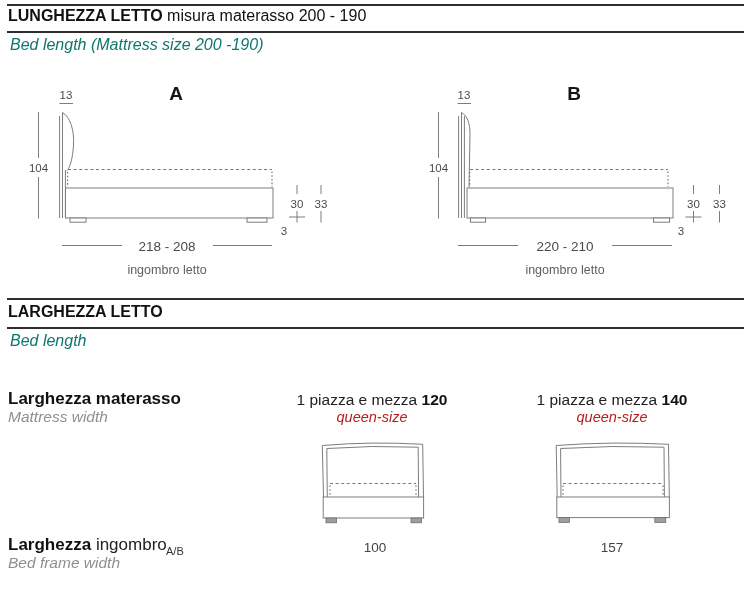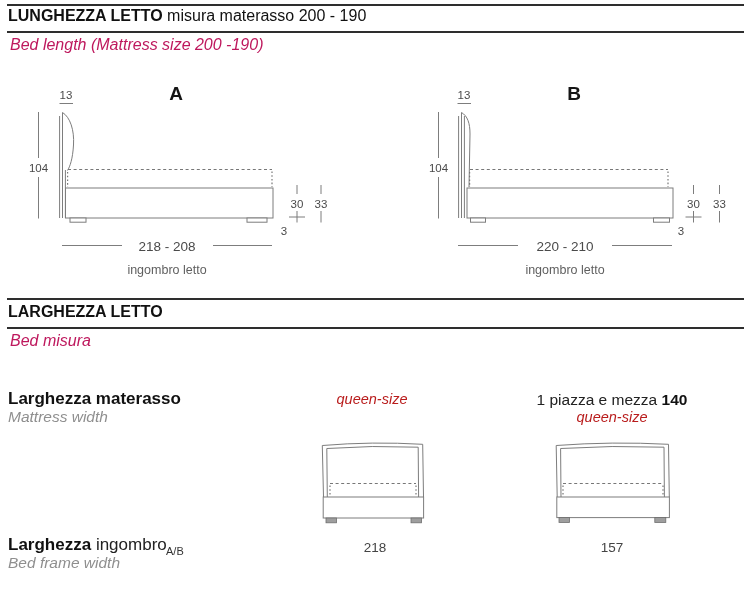--- a/index.html
+++ b/index.html
@@ -5,21 +5,21 @@
   html,body{margin:0;padding:0;}
   body{
     width:750px;height:590px;position:relative;overflow:hidden;
     background:#ffffff;font-family:"Liberation Sans",sans-serif;
     -webkit-font-smoothing:antialiased;
   }
   .abs{position:absolute;}
   .rule{position:absolute;left:7px;width:737px;background:#2e2e2e;}
   .title-line{position:absolute;left:8px;top:7px;font-size:16px;color:#111;white-space:nowrap;}
   .title-bold{font-weight:bold;}
-  .subtitle{position:absolute;left:10px;font-size:16px;font-style:italic;color:#be185d;white-space:nowrap;}
+  .subtitle{position:absolute;left:10px;font-size:16px;font-style:italic;color:#0f766e;white-space:nowrap;}
   .row-label-it{font-size:17px;font-weight:bold;color:#111;line-height:18px;white-space:nowrap;}
   .row-label-it .reg{font-weight:normal;color:#222;}
   .row-label-en{font-size:15.5px;font-style:italic;color:#8f8f8f;line-height:18px;white-space:nowrap;}
   .opt-block{position:absolute;width:220px;text-align:center;}
   .opt-name{font-size:15.5px;color:#222;}
   .opt-size{font-size:15.5px;color:#111;font-weight:bold;}
   .opt-sub{font-size:14.5px;font-style:italic;color:#b91c1c;line-height:17px;}
   .frame-val{position:absolute;width:60px;text-align:center;font-size:13.5px;color:#444;}
   .variant{position:absolute;font-size:11px;color:#333;}
   
@@ -131,28 +131,32 @@
     <line x1="612" y1="245.5" x2="672" y2="245.5" class="ln"></line>
     <text x="565" y="274" text-anchor="middle" class="caption-text">ingombro letto</text>
   </g>
 </svg>
 
 <div class="rule" style="top:297.5px;height:2.6px;"></div>
 <div class="title-line" style="top:303px;">
   <span class="title-bold">LARGHEZZA LETTO</span>
 </div>
 <div class="rule" style="top:327px;height:1.6px;"></div>
-<div class="subtitle" style="top:332px;">Bed misura</div>
+<div class="subtitle" style="top:332px;">Bed length</div>
 
 <div class="abs" style="left:8px;top:390px;">
   <div class="row-label-it">Larghezza materasso</div>
   <div class="row-label-en">Mattress width</div>
 </div>
 
 <div class="opt-block" style="left:262px;top:391px;">
+  <div>
+    <span class="opt-name">1 piazza e mezza</span>
+    <span class="opt-size">120</span>
+  </div>
   <div class="opt-sub">queen-size</div>
 </div>
 
 <div class="opt-block" style="left:502px;top:391px;">
   <div>
     <span class="opt-name">1 piazza e mezza</span>
     <span class="opt-size">140</span>
   </div>
   <div class="opt-sub">queen-size</div>
 </div>
@@ -184,14 +188,14 @@
 
 <div class="abs" style="left:8px;top:536px;">
   <div class="row-label-it">
     <span>Larghezza</span>
     <span class="reg">ingombro</span>
   </div>
   <div class="row-label-en">Bed frame width</div>
 </div>
 <div class="variant" style="left:166px;top:545px;">A/B</div>
 
-<div class="frame-val" style="left:345px;top:540px;">218</div>
+<div class="frame-val" style="left:345px;top:540px;">100</div>
 <div class="frame-val" style="left:582px;top:540px;">157</div>
 
 </body></html>

